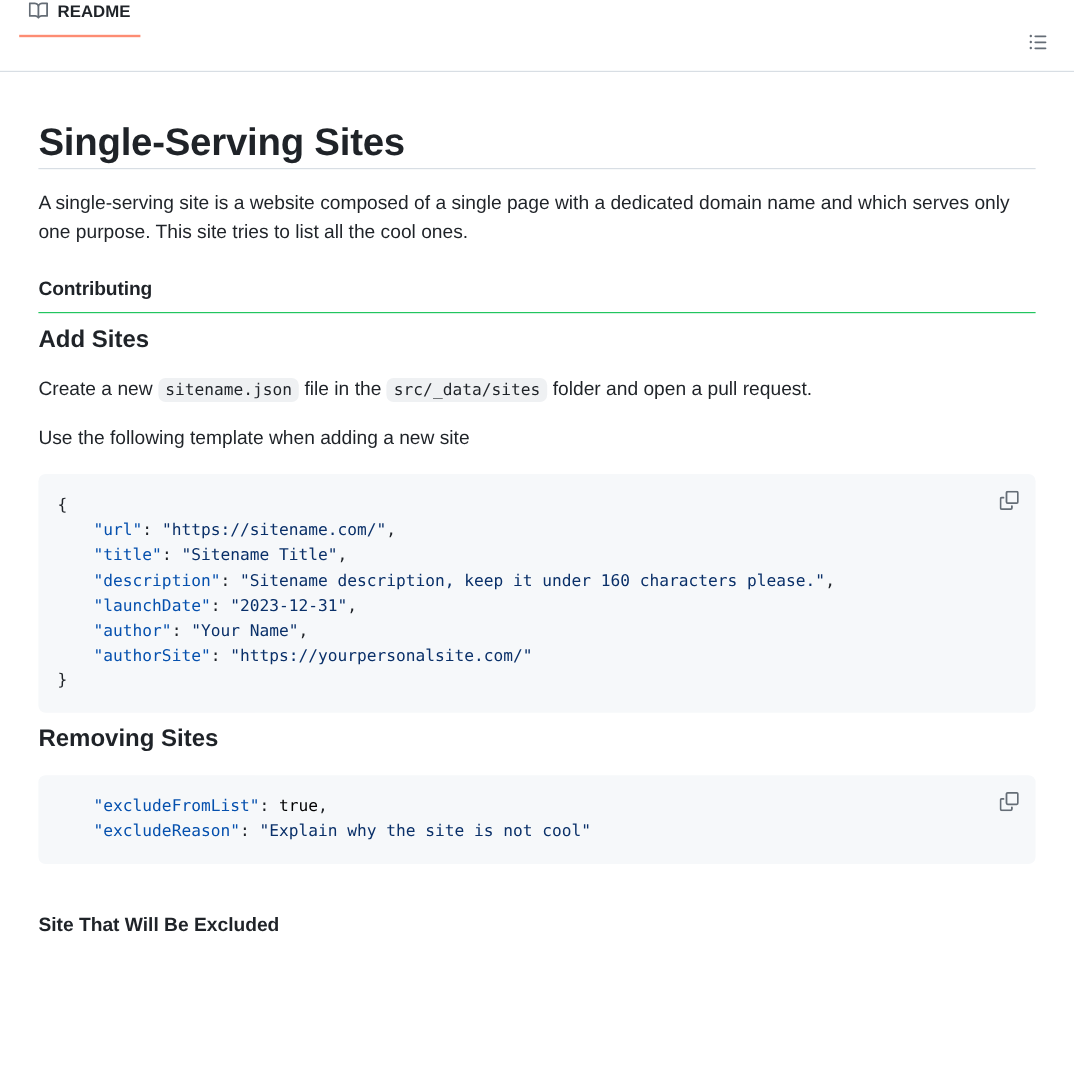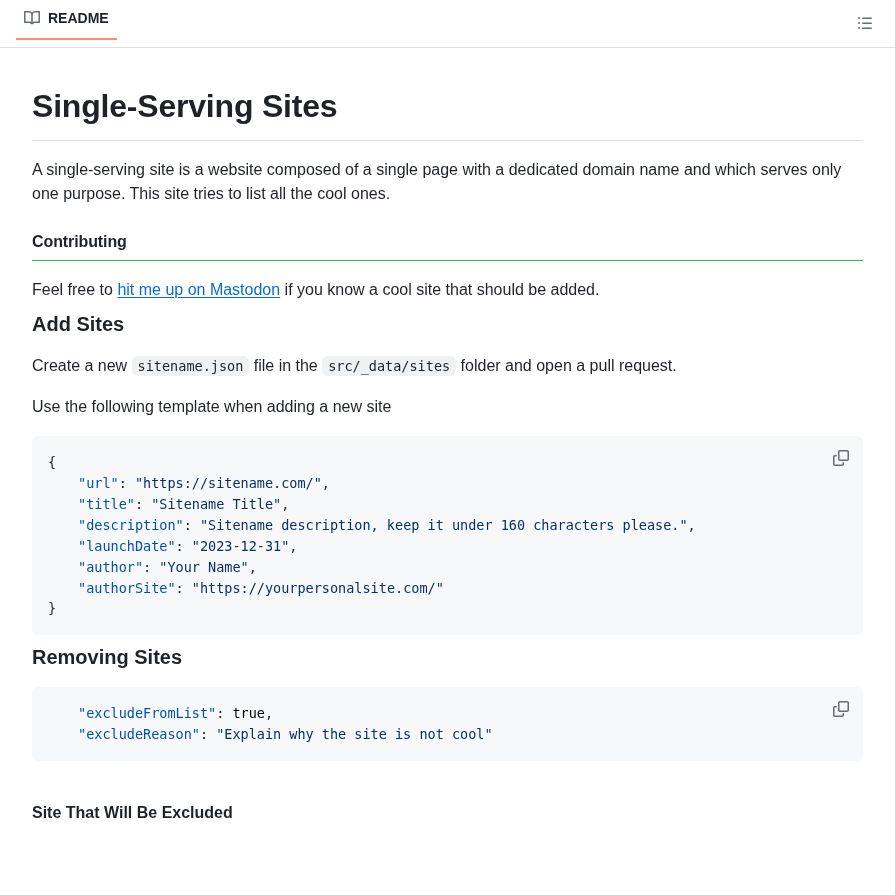--- a/index.html
+++ b/index.html
@@ -9,24 +9,24 @@
     width: 895px;
     height: 895px;
     background: #ffffff;
     font-family: "Liberation Sans", sans-serif;
     color: #1f2328;
     overflow: hidden;
   }
 
   
   .tabbar {
-    height: 48px;
+    height: 60px;
     border-bottom: 1px solid #d8dee4;
     display: flex;
-    align-items: center;
+    align-items: flex-start;
     padding: 0 16px;
     position: relative;
   }
   .tab {
     display: flex;
     align-items: center;
     gap: 8px;
     padding: 0 8px 12px 8px;
     font-size: 14px;
     font-weight: 600;
@@ -57,21 +57,21 @@
   
   .content {
     padding: 24px 32px 0 32px;
   }
 
   h1.doc-title {
     font-size: 32px;
     line-height: 1.25;
     font-weight: 600;
     margin: 14px 0 0 0;
-    padding-bottom: 14px;
+    padding-bottom: 2px;
     border-bottom: 1px solid #d8dee4;
     letter-spacing: -0.2px;
   }
   h2.doc-h2 {
     font-size: 16px;
     line-height: 1.25;
     font-weight: 600;
     margin: 26px 0 0 0;
     padding-bottom: 8px;
     border-bottom: 1px solid #22c55e;
@@ -168,21 +168,20 @@
 </div>
 
 <div class="content">
 
   <h1 class="doc-title">Single-Serving Sites</h1>
 
   <p class="para">A single-serving site is a website composed of a single page with a dedicated domain name and which serves only one purpose. This site tries to list all the cool ones.</p>
 
   <h2 class="doc-h2">Contributing</h2>
 
-  <p class="para"><span>Feel free to </span><a class="link" href="#">hit me up on Mastodon</a><span> if you know a cool site that should be added.</span></p>
 
   <h3 class="doc-h3">Add Sites</h3>
 
   <p class="para"><span>Create a new </span><code class="inline">sitename.json</code><span> file in the </span><code class="inline">src/_data/sites</code><span> folder and open a pull request.</span></p>
 
   <p class="para">Use the following template when adding a new site</p>
 
   <div class="codeblock"><button class="copy-btn" aria-label="Copy">
       <svg width="16" height="16" viewBox="0 0 16 16" fill="currentColor" aria-hidden="true">
         <path d="M0 6.75C0 5.784.784 5 1.75 5h1.5a.75.75 0 0 1 0 1.5h-1.5a.25.25 0 0 0-.25.25v7.5c0 .138.112.25.25.25h7.5a.25.25 0 0 0 .25-.25v-1.5a.75.75 0 0 1 1.5 0v1.5A1.75 1.75 0 0 1 9.25 16h-7.5A1.75 1.75 0 0 1 0 14.25Z"></path>

